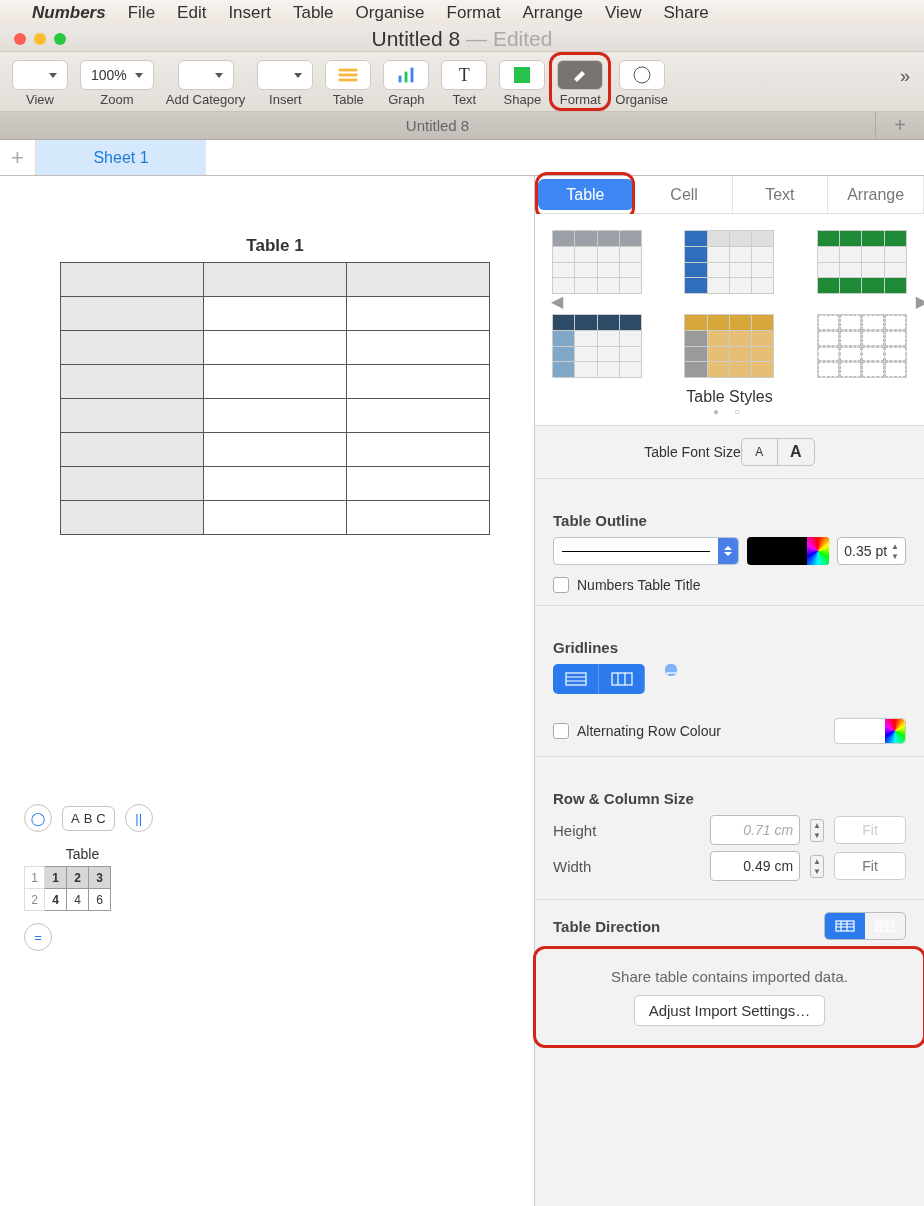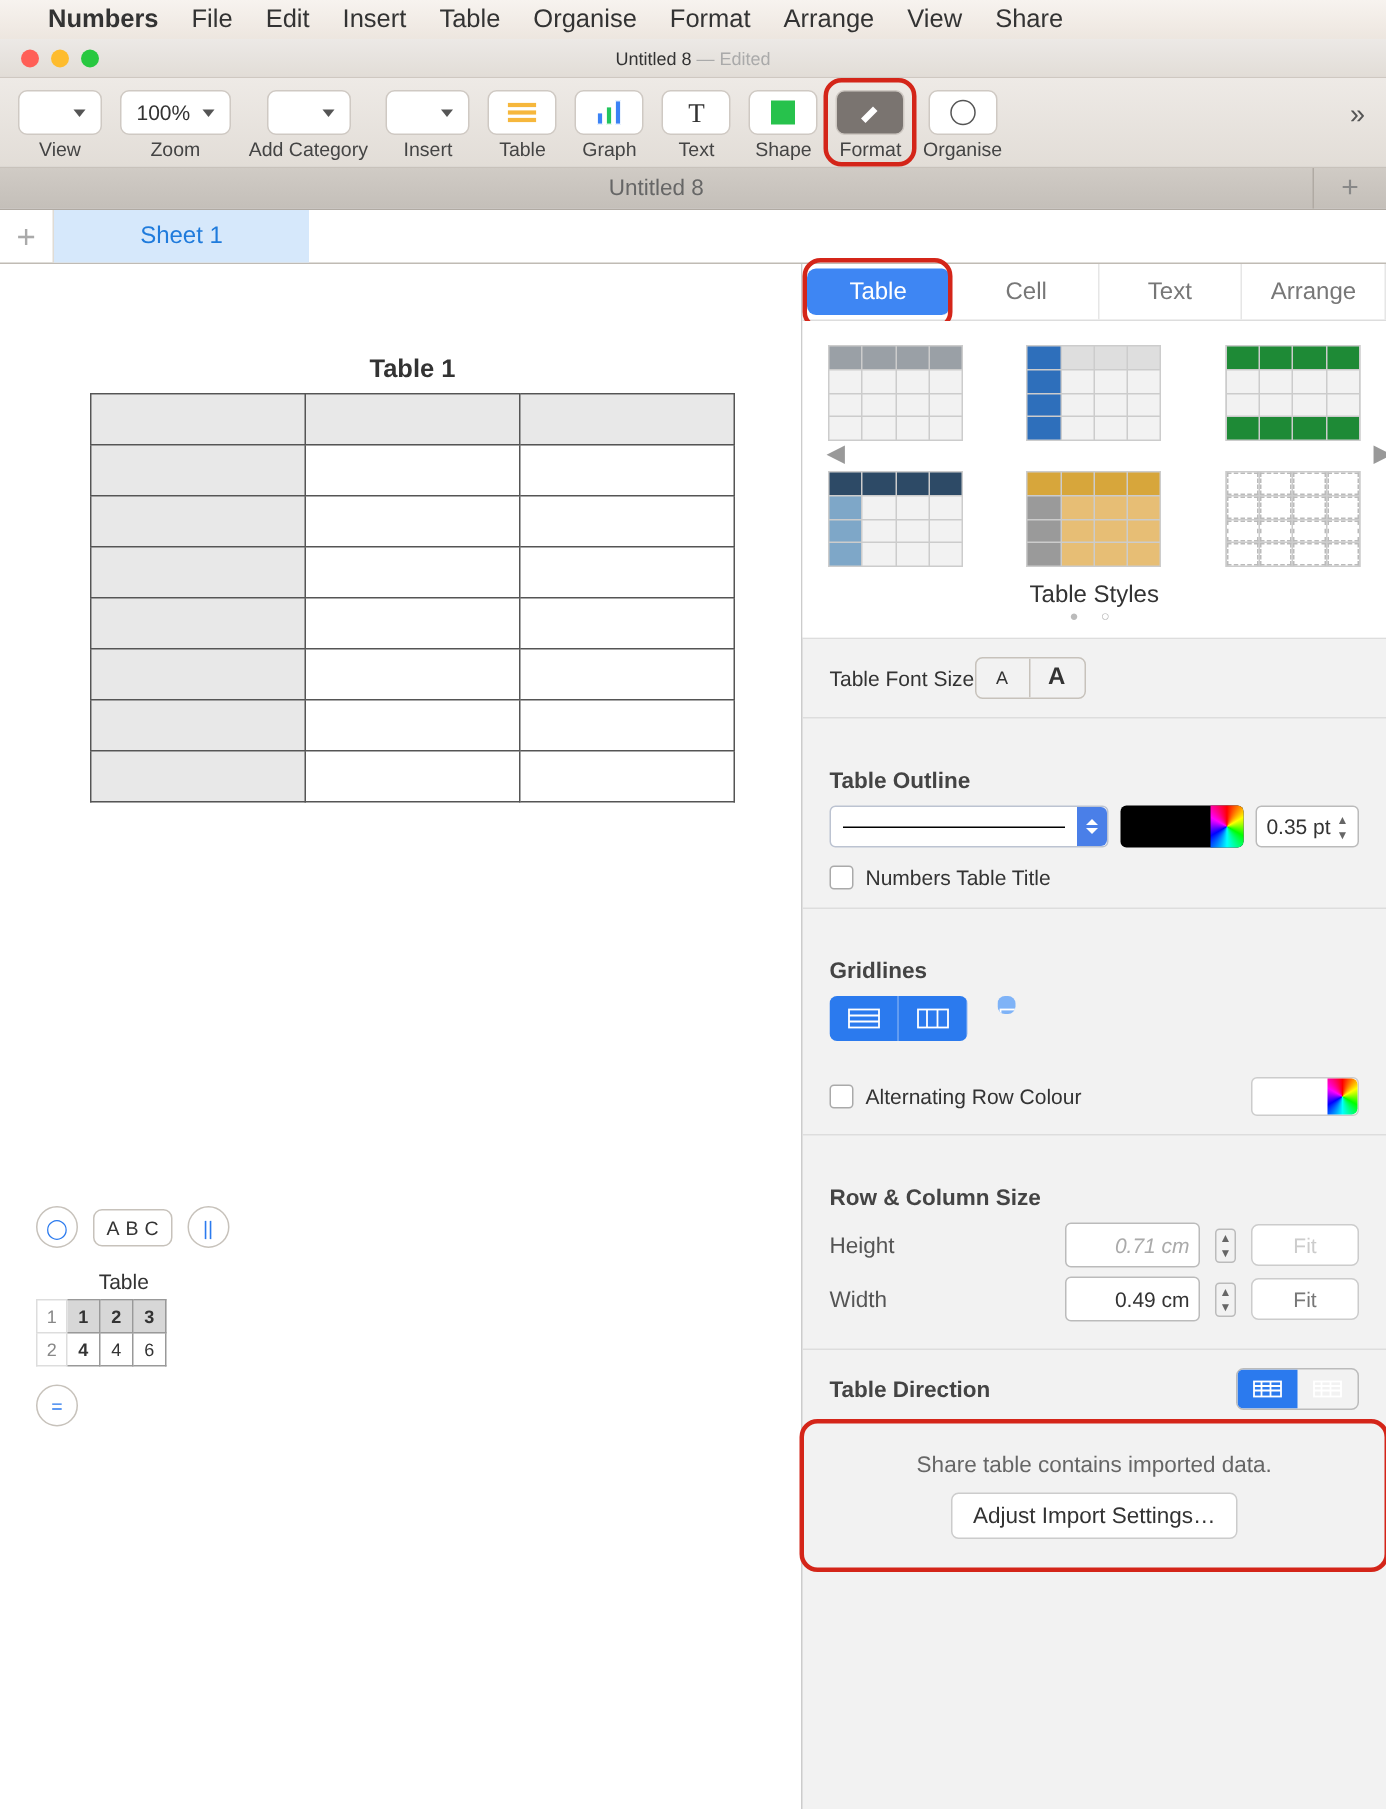--- a/index.html
+++ b/index.html
@@ -15,35 +15,35 @@
   .menubar {
     height: 26px;
     background: linear-gradient(#f7f3ef,#ede6df);
     display: flex;
     align-items: center;
     padding: 0 10px;
     gap: 22px;
     font-size: 17px;
   }
   .menubar .apple { font-size: 18px; }
-  .menubar .appname { font-weight: 700; }
+  .menubar .appname { font-weight: 700; font-style: italic; }
   .menubar span { cursor: default; }
   
   .titlebar {
     height: 26px;
     background: linear-gradient(#ece9e6,#e2ddd7);
     display:flex;
     align-items:center;
     position:relative;
     border-bottom:1px solid #cfc8c1;
   }
   .traffic { display:flex; gap:8px; padding-left:14px;}
   .light { width:12px;height:12px;border-radius:50%; }
   .red{background:#ff5f57;} .yellow{background:#febc2e;} .green{background:#28c840;}
-  .title-center{position:absolute;left:0;right:0;text-align:center;font-size:12px;color:#555;}
+  .title-center{position:absolute;left:0;right:0;text-align:center;font-size:21px;color:#555;}
   .title-center .doc{color:#333;} .title-center .edited{color:#aaa;}
   
   .toolbar {
     background: linear-gradient(#eeeae6,#e2ddd7);
     display:flex;
     align-items:flex-start;
     gap:12px;
     padding:8px 12px 4px 12px;
     border-bottom:1px solid #c8c2bb;
     position:relative;
@@ -479,21 +479,21 @@
           </div>
       </div>
       <div class="style-nav">
           <span>◀</span>
           <span>▶</span>
         </div>
       <div class="style-label">Table Styles</div>
       <div class="dots">● ○</div>
     </div>
 
-    <div class="sect" style="display:flex;align-items:center;justify-content:flex-start;">
+    <div class="sect" style="display:flex;align-items:center;justify-content:center;">
       <span>Table Font Size</span>
       <div class="fontbtn">
           <span>A</span>
           <span>A</span>
         </div>
     </div>
 
     <div class="sect">
       <div class="sect-title">Table Outline</div>
       <div class="outline-row">

